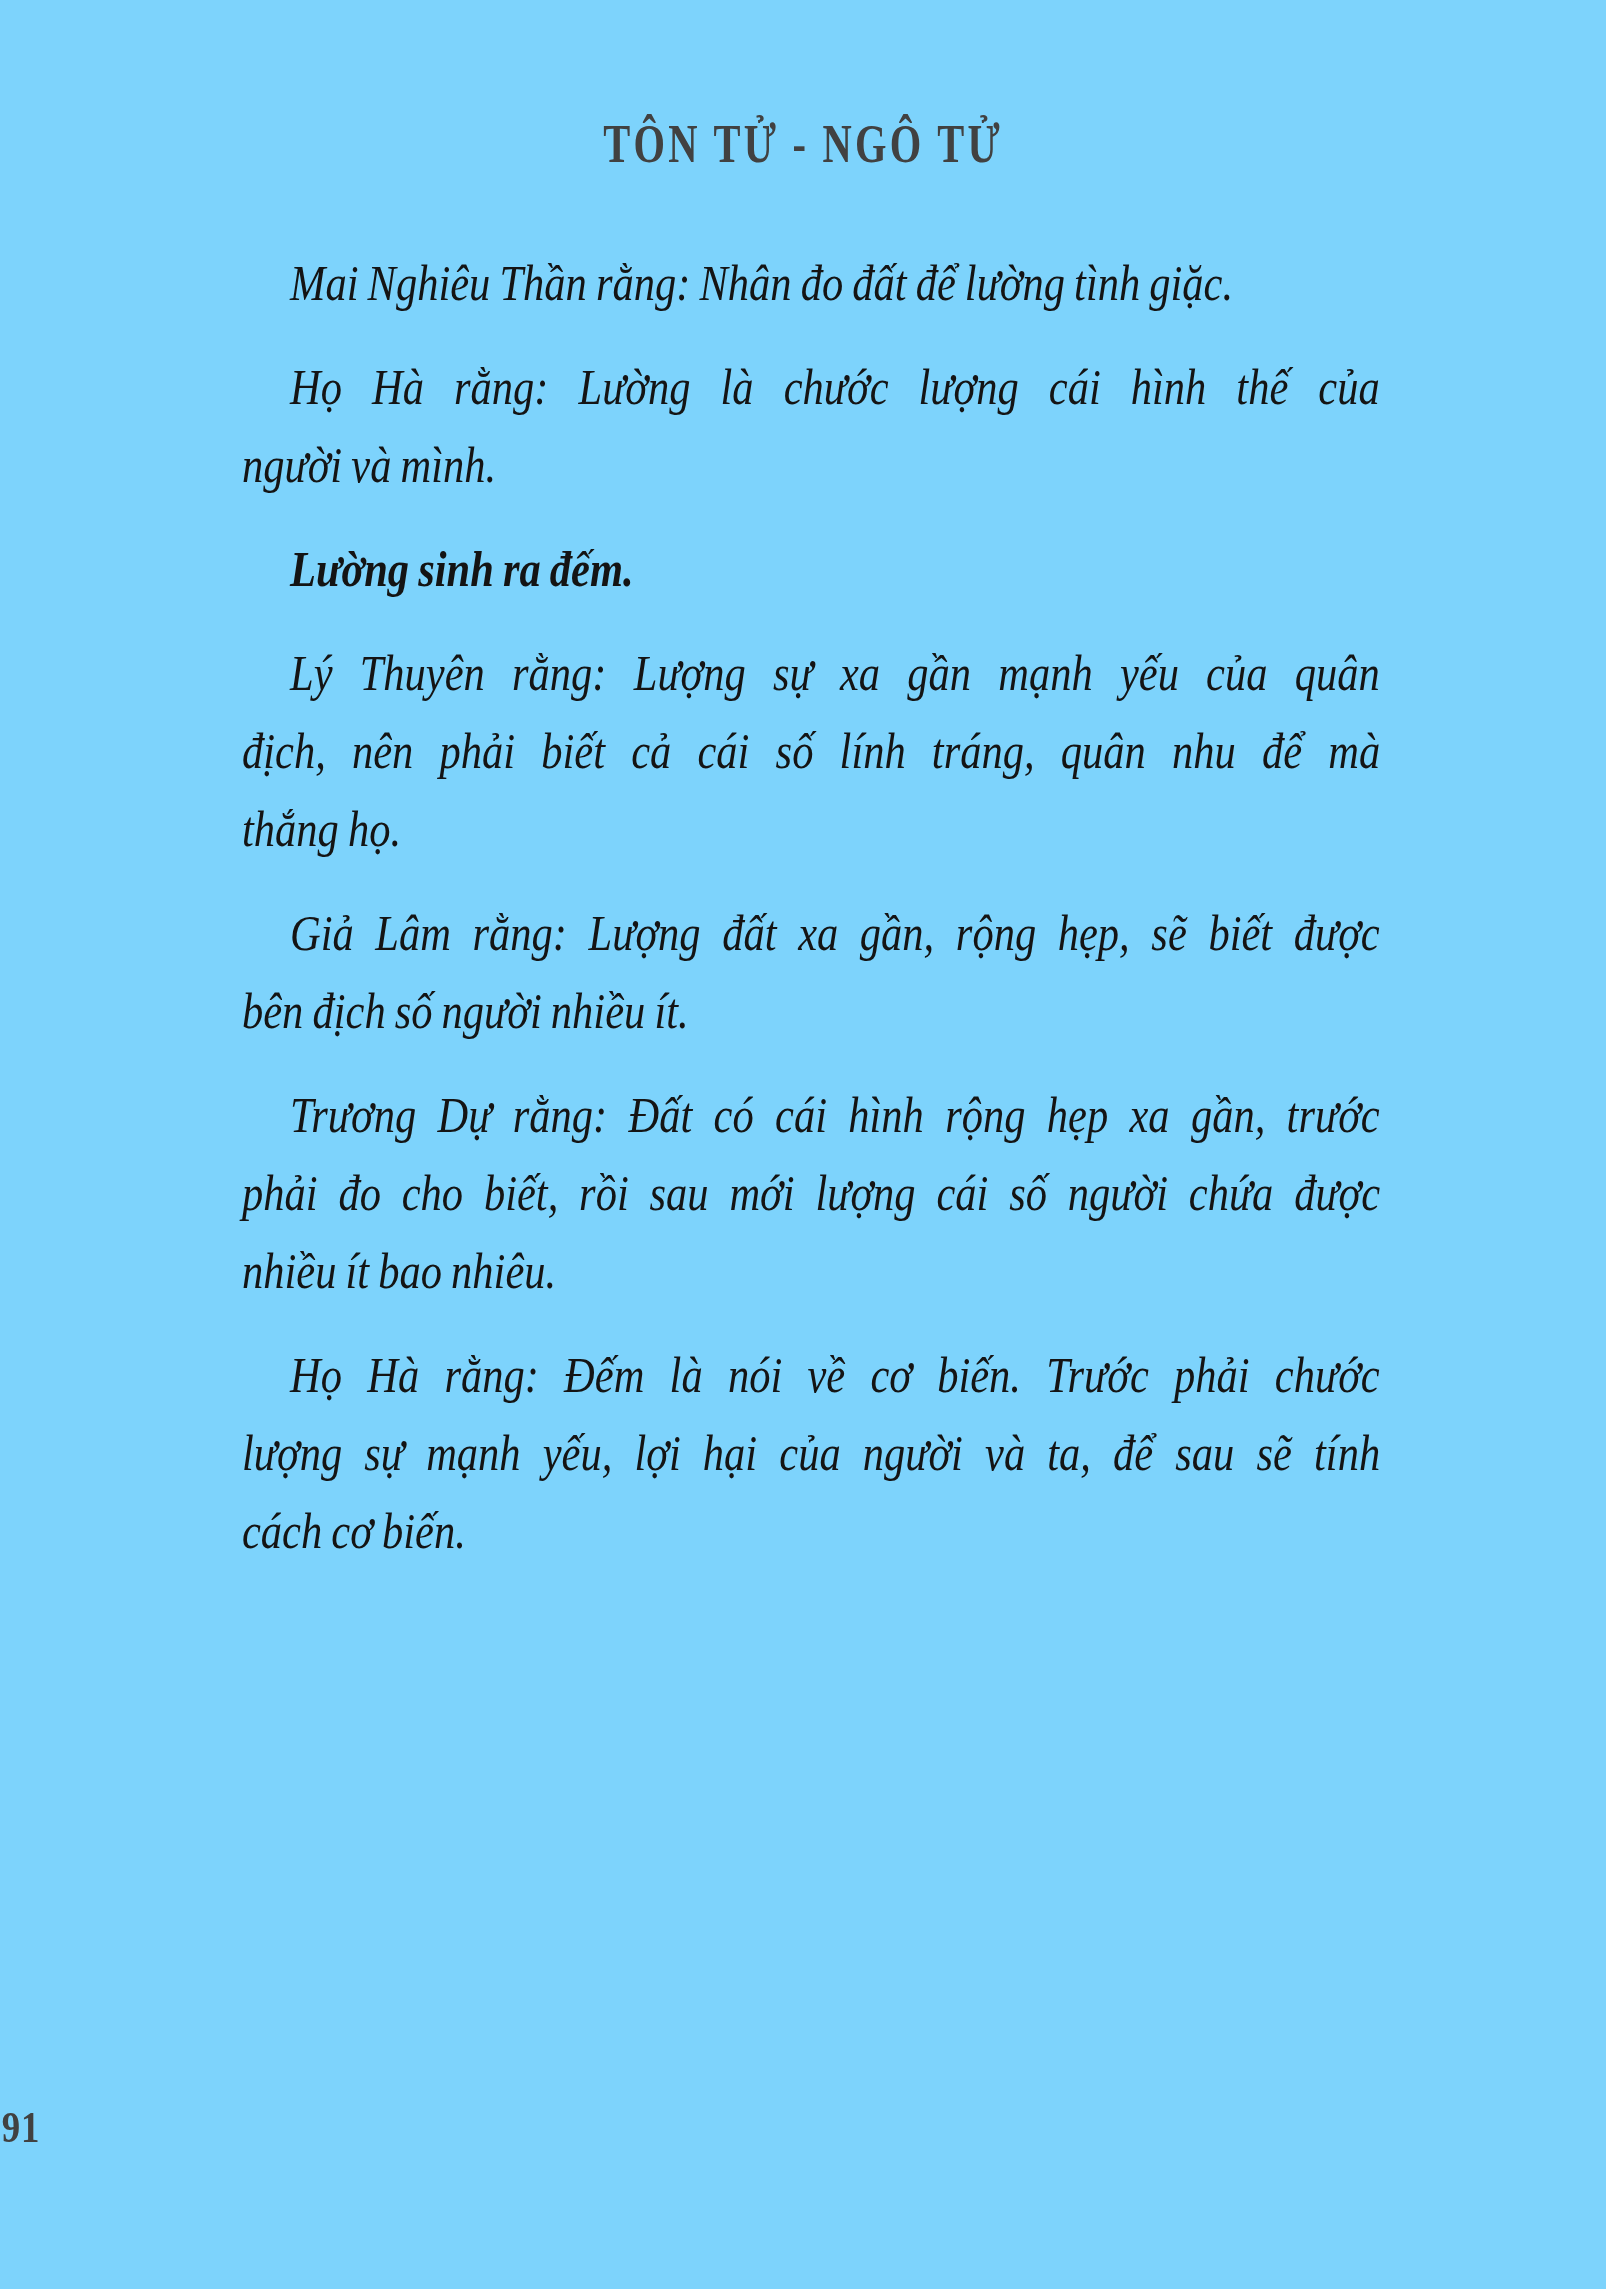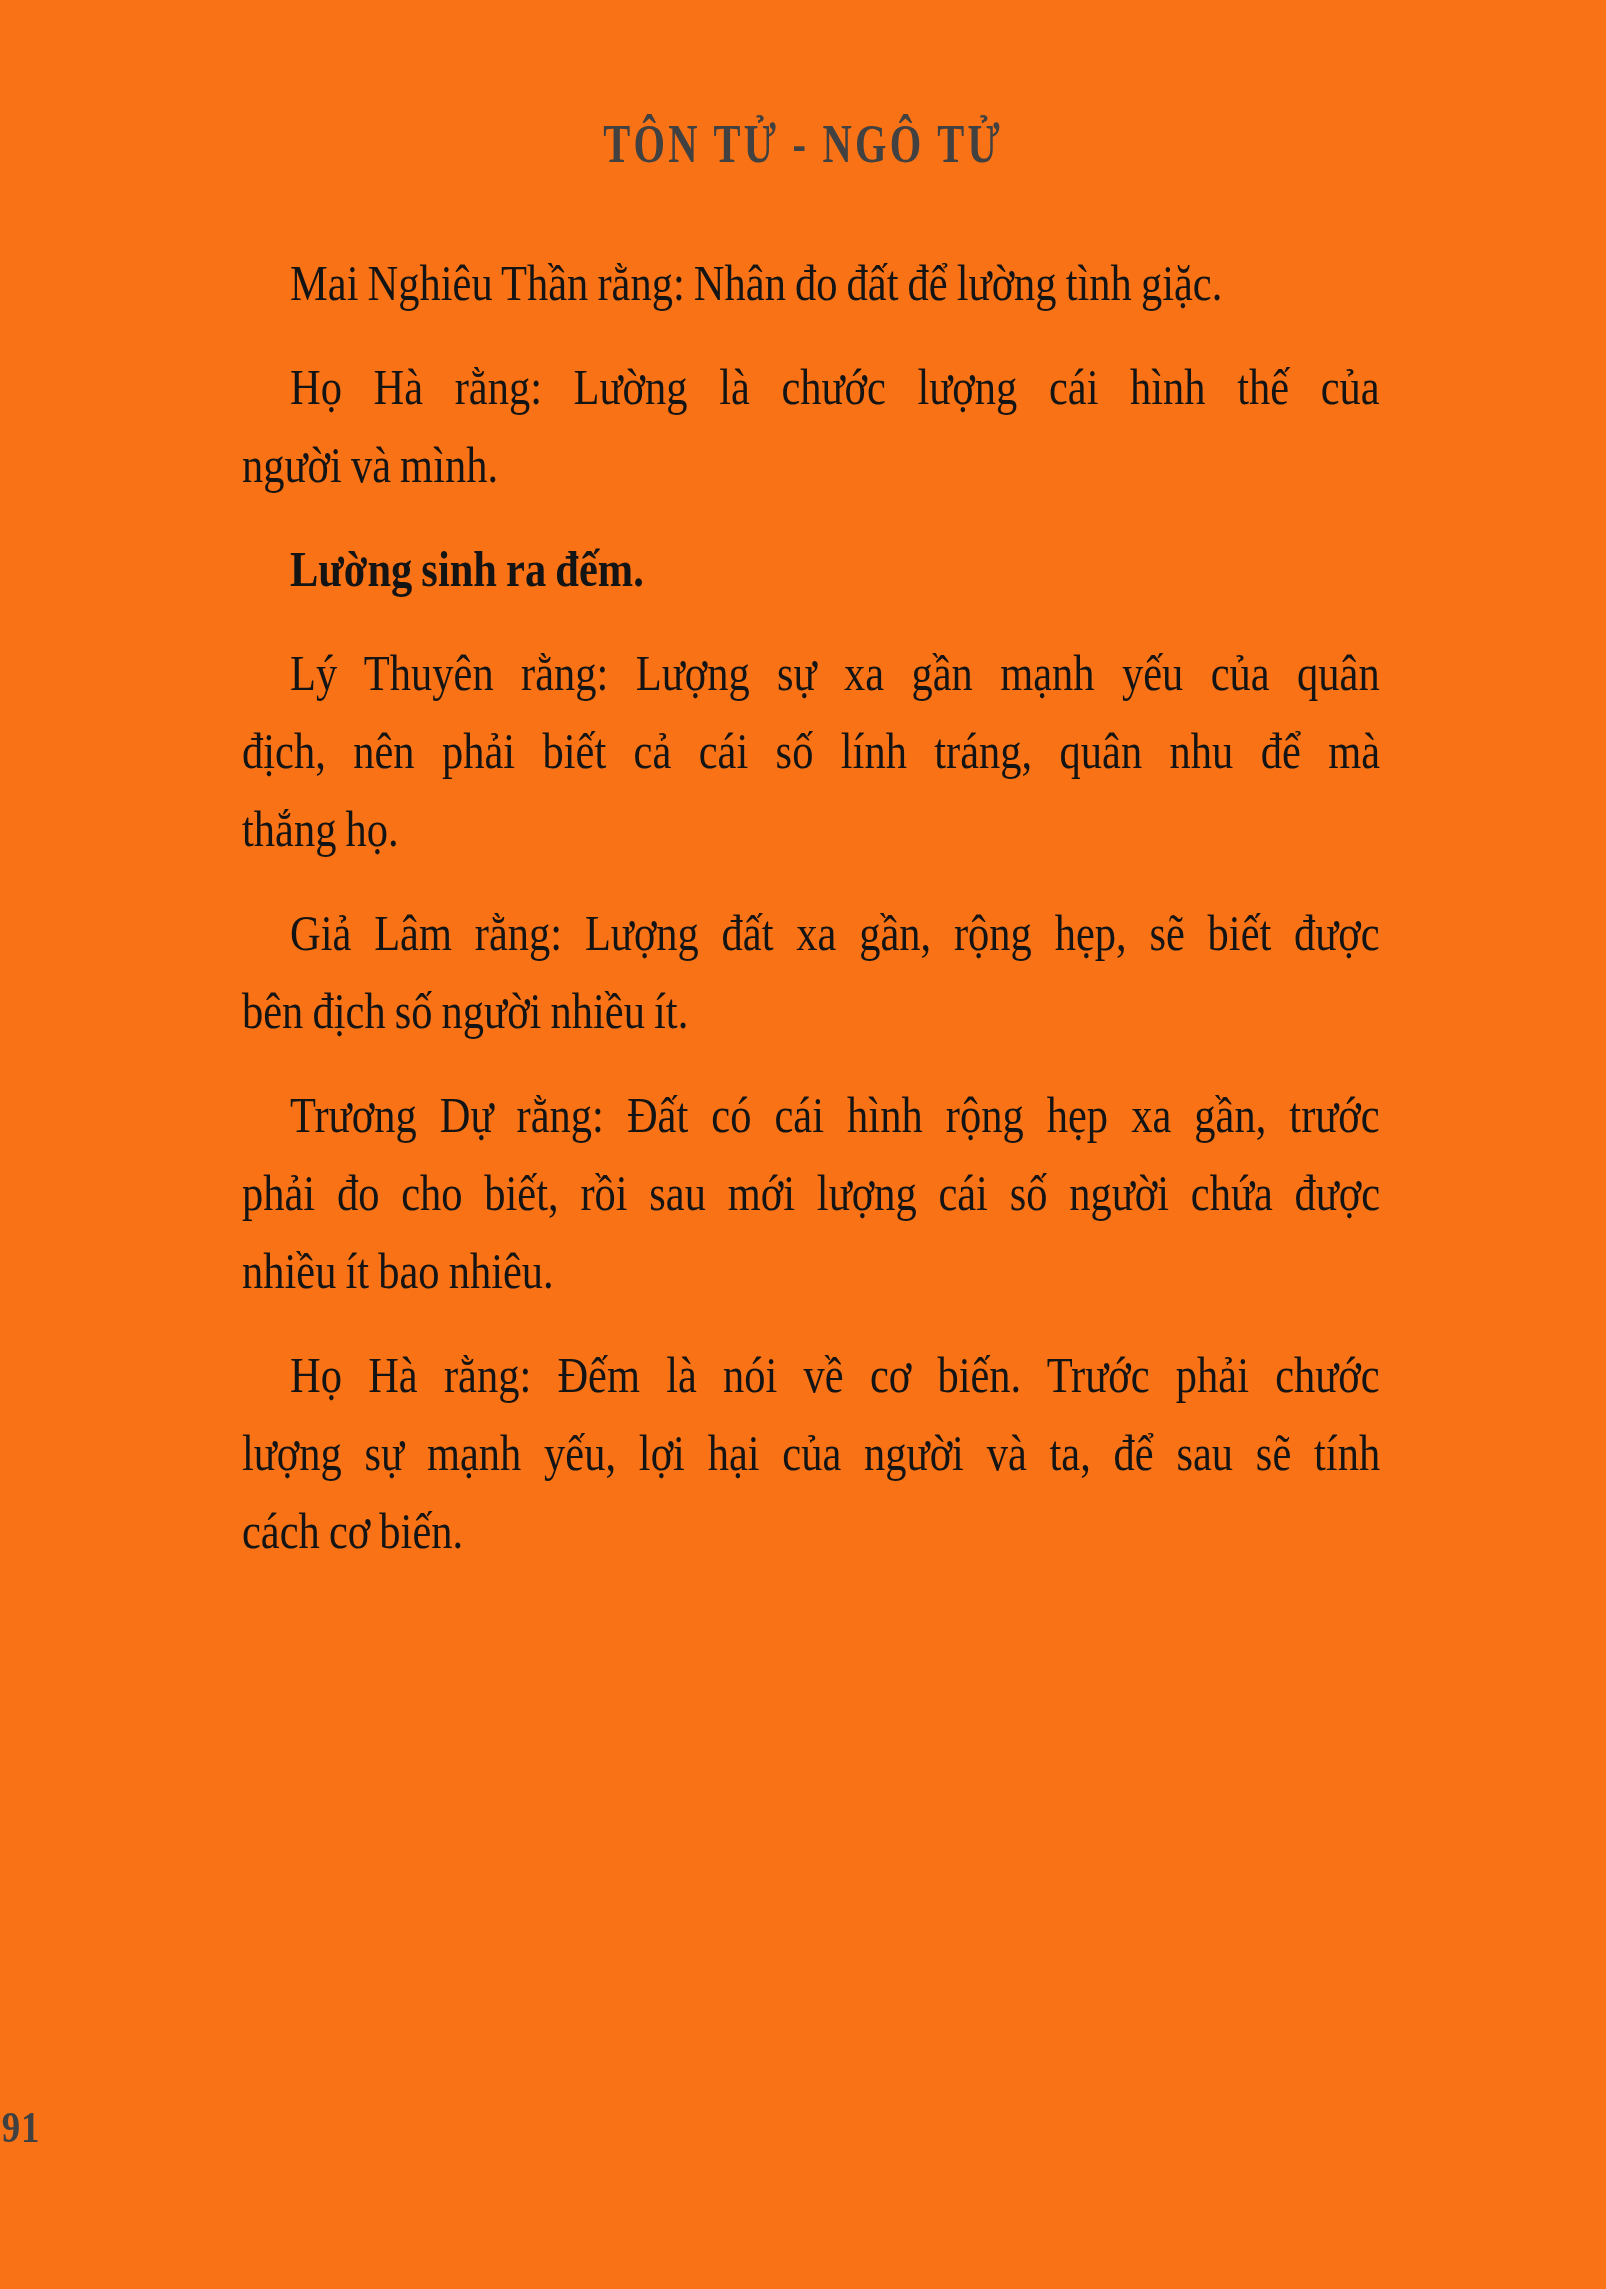--- a/index.html
+++ b/index.html
@@ -4,21 +4,21 @@
 <style>
   html, body {
     margin: 0;
     padding: 0;
     background: #ffffff;
   }
   .page {
     position: relative;
     width: 1606px;
     height: 2289px;
-    background: #f97316;
+    background: #7dd3fc;
     overflow: hidden;
     font-family: "Liberation Serif", "DejaVu Serif", serif;
   }
   .running-header {
     position: absolute;
     top: 112px;
     left: 0;
     width: 100%;
     text-align: center;
   }
@@ -34,20 +34,21 @@
   }
   .content {
     position: absolute;
     left: 242px;
     top: 244px;
     width: 1138px;
     color: #141414;
   }
   .para {
     margin: 0 0 26px 0;
+    font-style: italic;
   }
   .line {
     font-size: 50px;
     line-height: 78px;
     height: 78px;
     width: 1339px;            
     transform: scaleX(0.85);  
     transform-origin: 0 50%;
     text-align: justify;
     text-align-last: justify;

